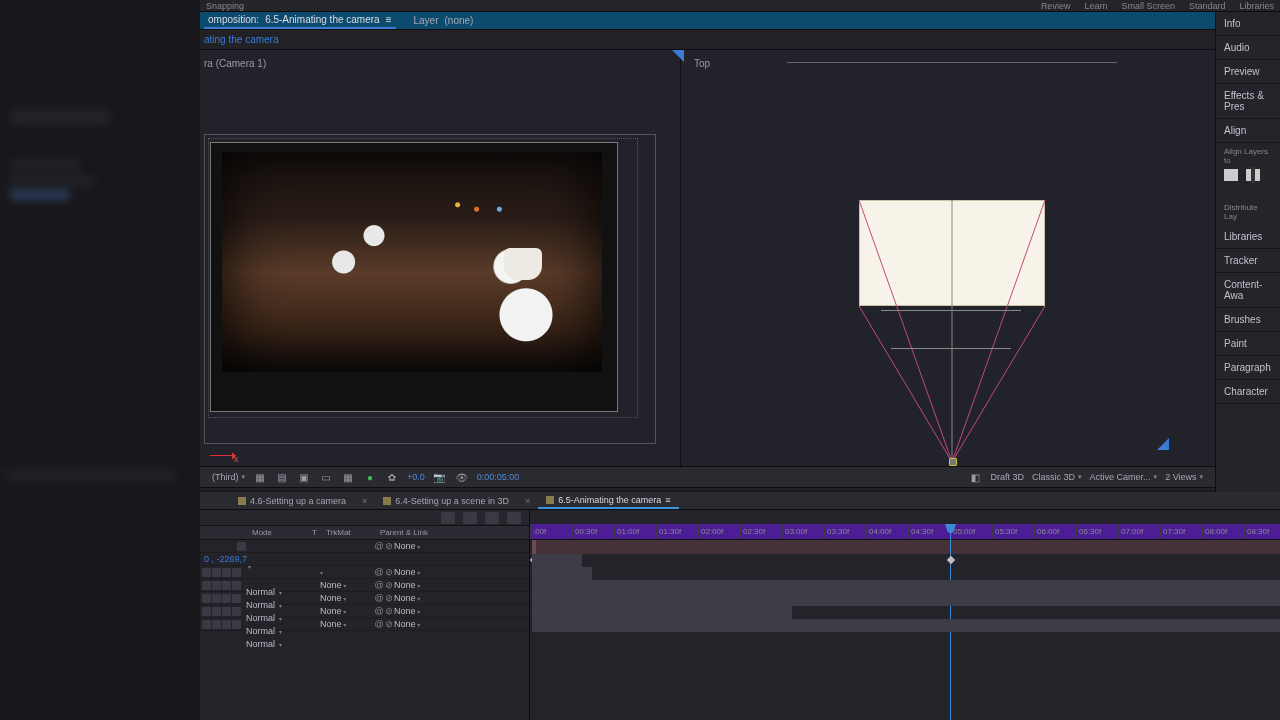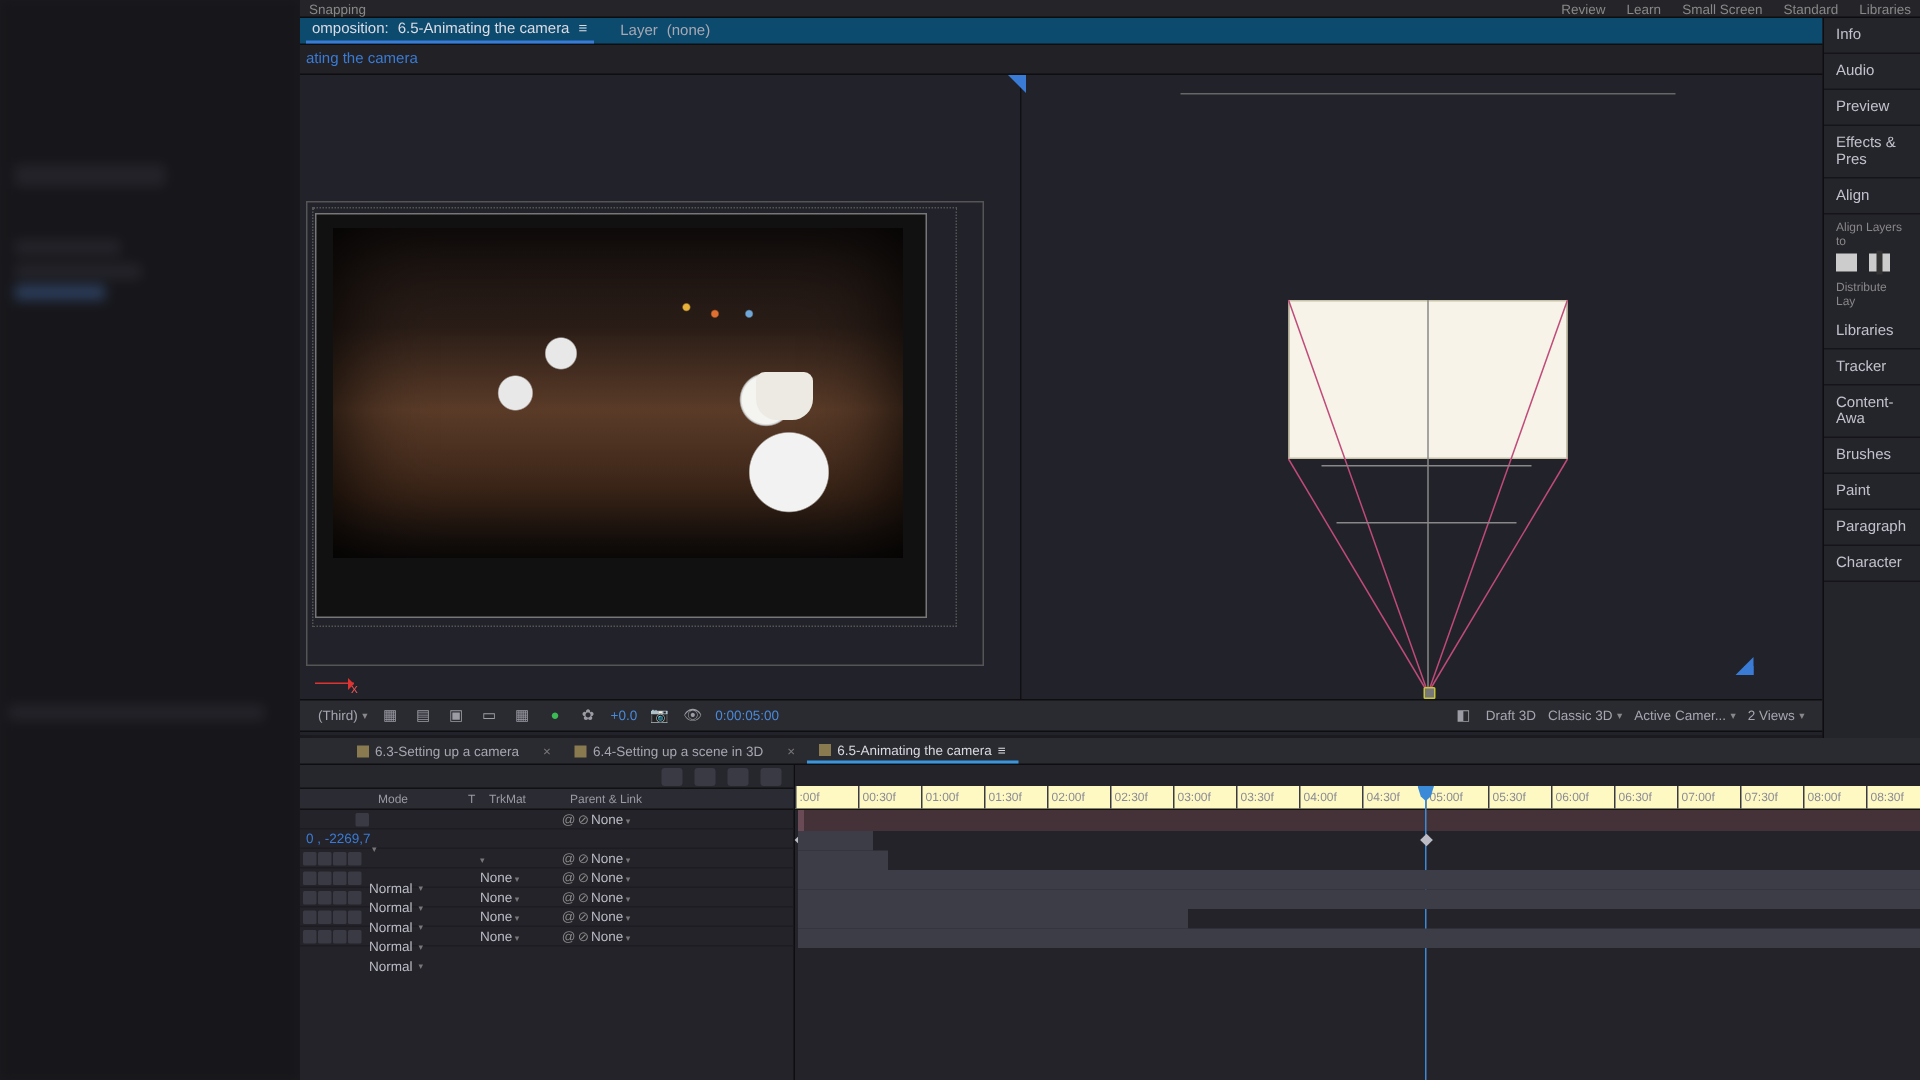--- a/index.html
+++ b/index.html
@@ -171,21 +171,21 @@
   .tl-row.sel{ color:#3a7bd5; }
   .shy-row .sw{justify-content:flex-end;}
 
   
   #tl-right{
     position:absolute; left:330px; top:0; right:0; height:210px;
     background:#232329;
   }
   #tl-ruler{
     position:absolute; left:0; top:14px; right:0; height:16px;
-    background:#fef9c3; border-bottom:1px solid #111;
+    background:#4c1d95; border-bottom:1px solid #111;
     display:flex; font-size:8px; color:#8a8a94;
   }
   #tl-ruler .tick{ flex:0 0 42px; border-left:1px solid #3a3a44; padding-left:2px;
     display:flex; align-items:center;}
   #cti{ position:absolute; top:14px; bottom:0; width:1px; background:#3a8ad8; left:420px; }
   #cti::before{content:""; position:absolute; top:0; left:-5px; width:11px; height:10px;
     background:#3a8ad8; clip-path:polygon(0 0,100% 0,80% 70%,50% 100%,20% 70%);}
   #workarea{ position:absolute; left:2px; top:30px; right:0; height:14px;
     background:#453238; }
   #workarea::before{content:""; position:absolute; left:0; top:0; bottom:0; width:4px; background:#6a4a55;}
@@ -232,20 +232,24 @@
     <span>Layer</span>
     <span>(none)</span>
   </div>
 </div>
 
 <div id="breadcrumb">
   <span>ating the camera</span>
 </div>
 
 <div id="viewer-area">
+  <div id="viewer-label-row">
+    <span id="viewer-label-left">ra (Camera 1)</span>
+    <span id="viewer-label-right">Top</span>
+  </div>
 
   <div id="camera-view">
     <div class="safe-outer"></div>
     <div class="safe-title"></div>
     <div class="comp-frame"></div>
     <div class="thumb">
       <div class="mug"></div>
     </div>
     <div class="axis-x"></div>
     <span class="axis-lbl">x</span>
@@ -306,35 +310,35 @@
   <div class="panel-tab">Audio</div>
   <div class="panel-tab">Preview</div>
   <div class="panel-tab">Effects &amp; Pres</div>
   <div class="panel-tab">Align</div>
   <div class="align-body">
     <div>Align Layers to</div>
     <div class="align-row">
       <div class="align-icon"></div>
       <div class="align-icon t2"></div>
     </div>
-    <div style="margin-top:6px">Distribute Lay</div>
+    <div style="margin-top:22px">Distribute Lay</div>
   </div>
   <div class="panel-tab">Libraries</div>
   <div class="panel-tab">Tracker</div>
   <div class="panel-tab">Content-Awa</div>
   <div class="panel-tab">Brushes</div>
   <div class="panel-tab">Paint</div>
   <div class="panel-tab">Paragraph</div>
   <div class="panel-tab">Character</div>
 </div>
 
 <div id="timeline-tabs">
   <div class="tl-tab">
     <span class="sw"></span>
-    <span>6.3-Setting up a camera</span>
+    <span>4.6-Setting up a camera</span>
   </div>
   <span style="color:#777">×</span>
   <div class="tl-tab">
     <span class="sw"></span>
     <span>6.4-Setting up a scene in 3D</span>
   </div>
   <span style="color:#777">×</span>
   <div class="tl-tab active">
     <span class="sw"></span>
     <span>6.5-Animating the camera</span>

